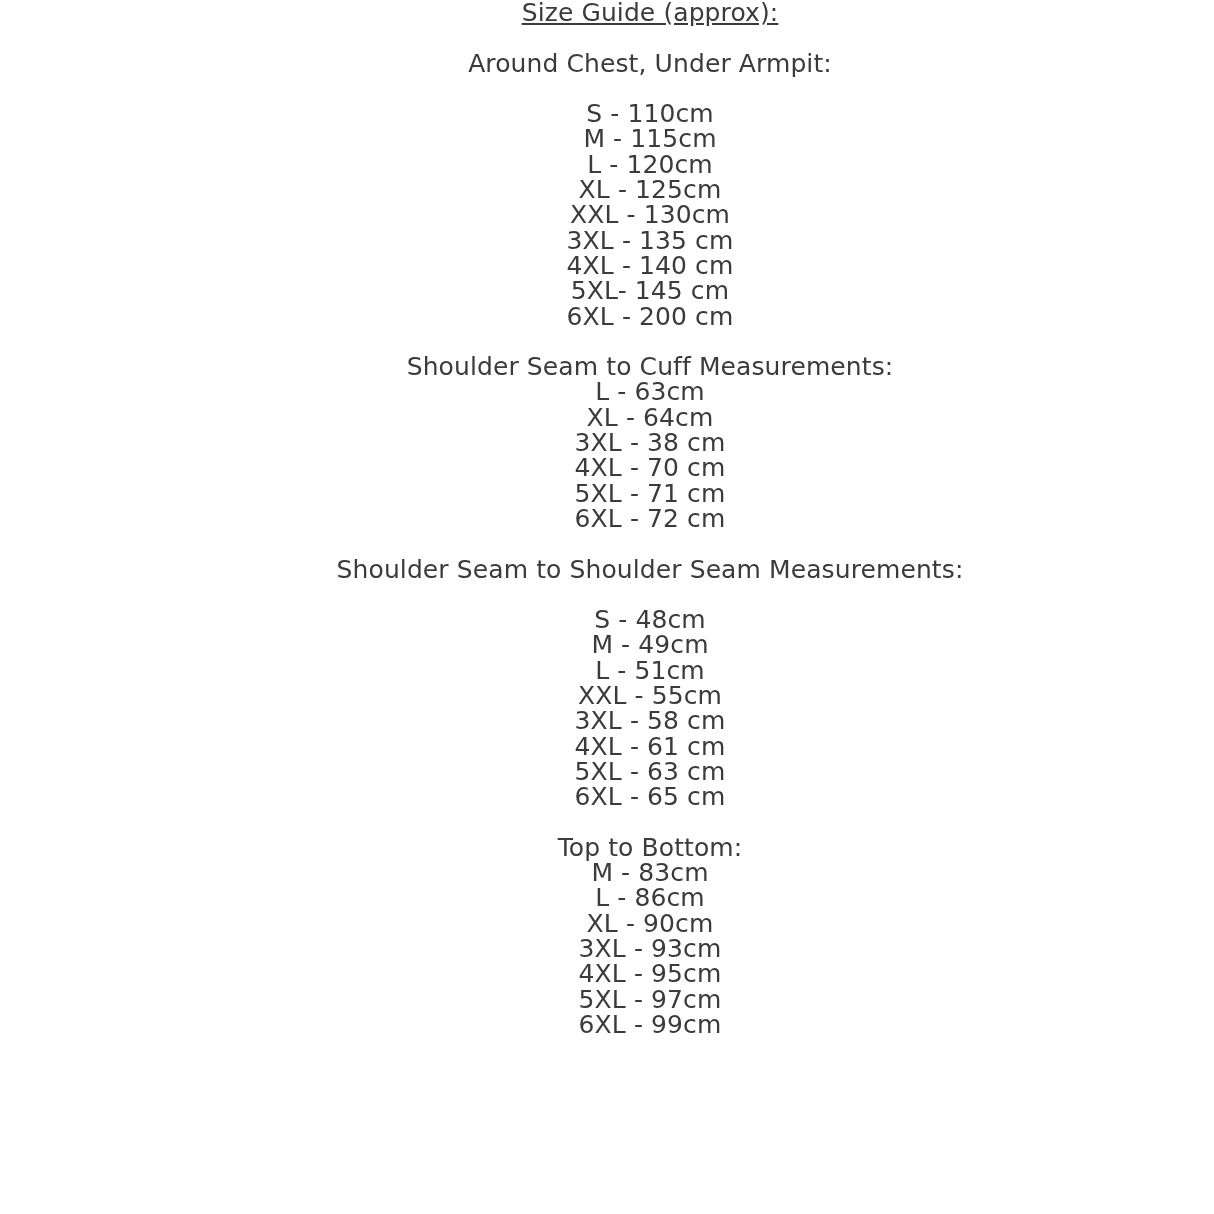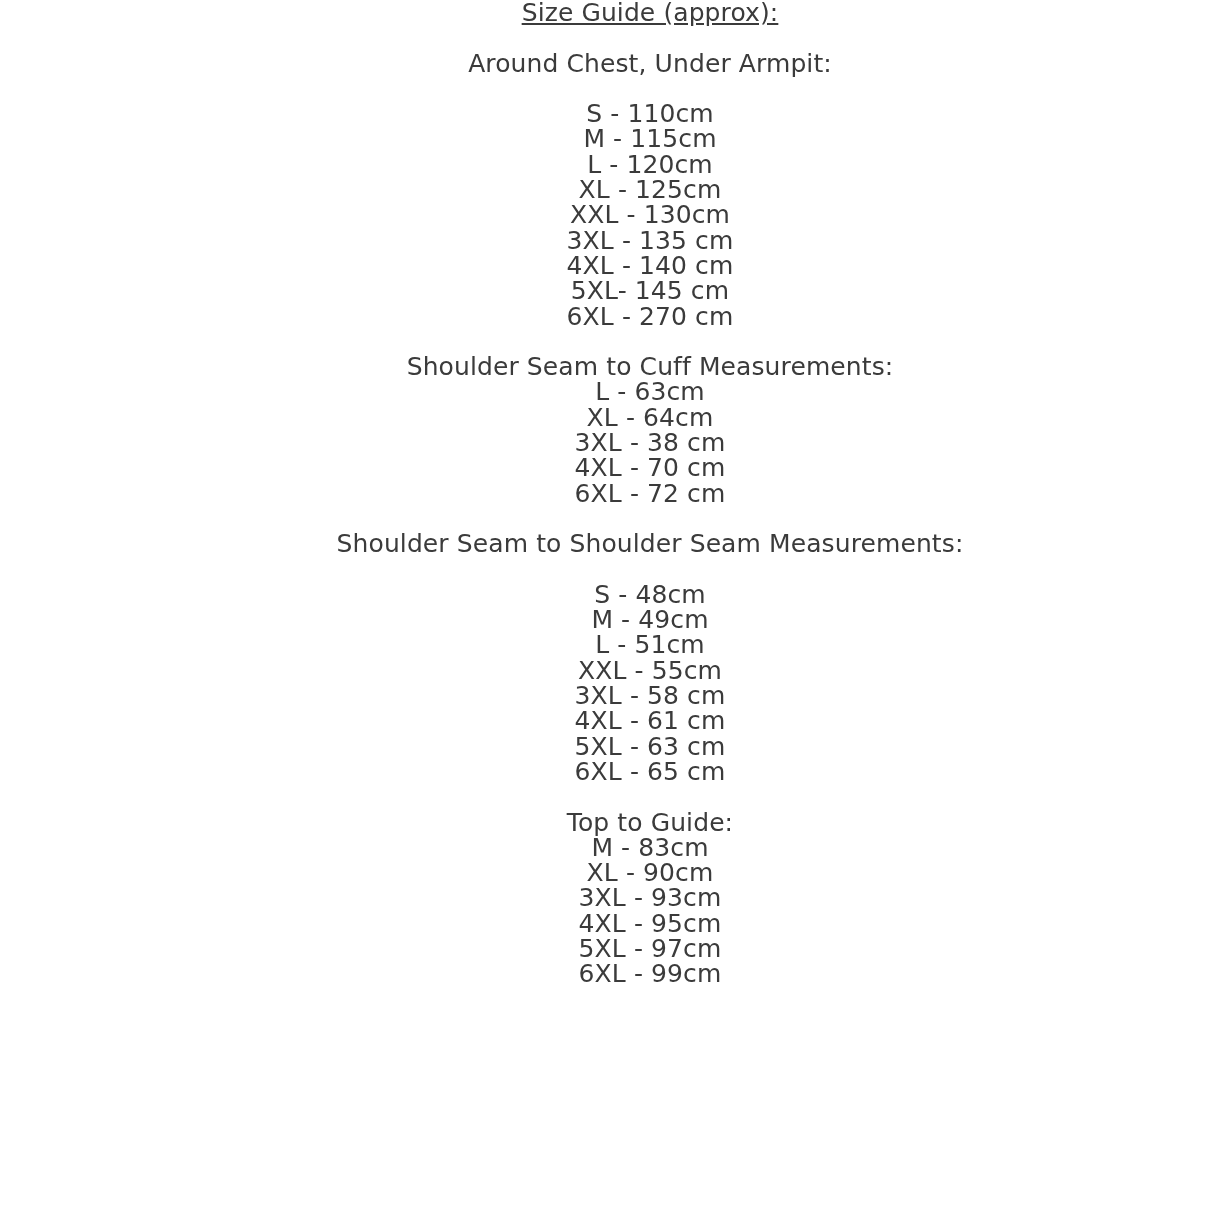--- a/index.html
+++ b/index.html
@@ -47,44 +47,46 @@
   <div class="line">Around Chest, Under Armpit:</div>
   <div class="blank"></div>
   <div class="line">S - 110cm</div>
   <div class="line">M - 115cm</div>
   <div class="line">L - 120cm</div>
   <div class="line">XL - 125cm</div>
   <div class="line">XXL - 130cm</div>
   <div class="line">3XL - 135 cm</div>
   <div class="line">4XL - 140 cm</div>
   <div class="line">5XL- 145 cm</div>
-  <div class="line">6XL - 270 cm</div>
+  <div class="line">6XL - 200 cm</div>
   <div class="blank"></div>
 
   <div class="line">Shoulder Seam to Cuff Measurements:</div>
   <div class="line">L - 63cm</div>
   <div class="line">XL - 64cm</div>
   <div class="line">3XL - 38 cm</div>
   <div class="line">4XL - 70 cm</div>
+  <div class="line">5XL - 71 cm</div>
   <div class="line">6XL - 72 cm</div>
   <div class="blank"></div>
 
   <div class="line">Shoulder Seam to Shoulder Seam Measurements:</div>
   <div class="blank"></div>
   <div class="line">S - 48cm</div>
   <div class="line">M - 49cm</div>
   <div class="line">L - 51cm</div>
   <div class="line">XXL - 55cm</div>
   <div class="line">3XL - 58 cm</div>
   <div class="line">4XL - 61 cm</div>
   <div class="line">5XL - 63 cm</div>
   <div class="line">6XL - 65 cm</div>
   <div class="blank"></div>
 
-  <div class="line">Top to Guide:</div>
+  <div class="line">Top to Bottom:</div>
   <div class="line">M - 83cm</div>
+  <div class="line">L - 86cm</div>
   <div class="line">XL - 90cm</div>
   <div class="line">3XL - 93cm</div>
   <div class="line">4XL - 95cm</div>
   <div class="line">5XL - 97cm</div>
   <div class="line">6XL - 99cm</div>
 
 </div>
 
 </body></html>

